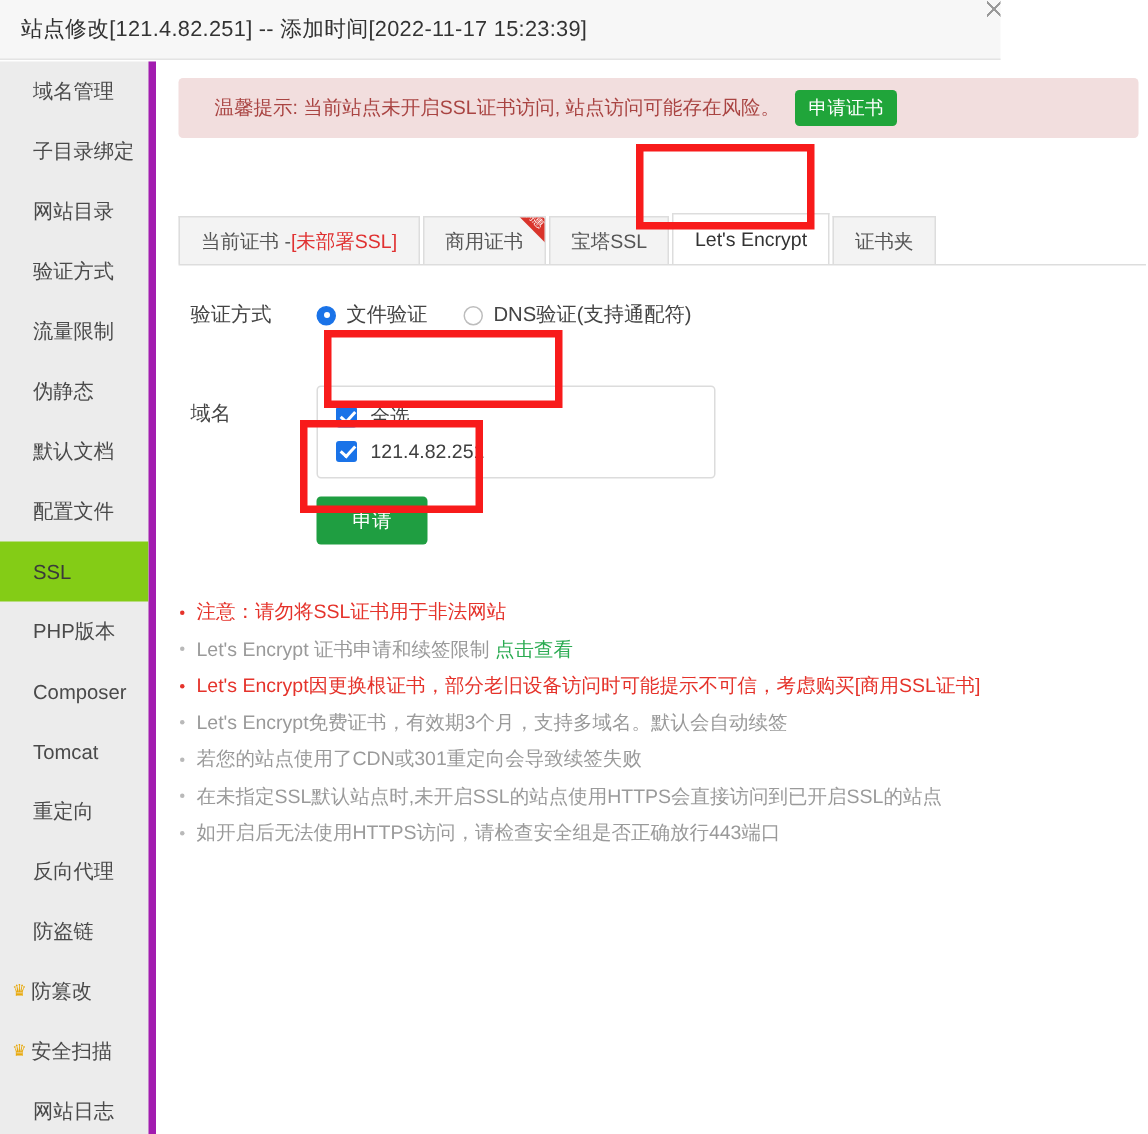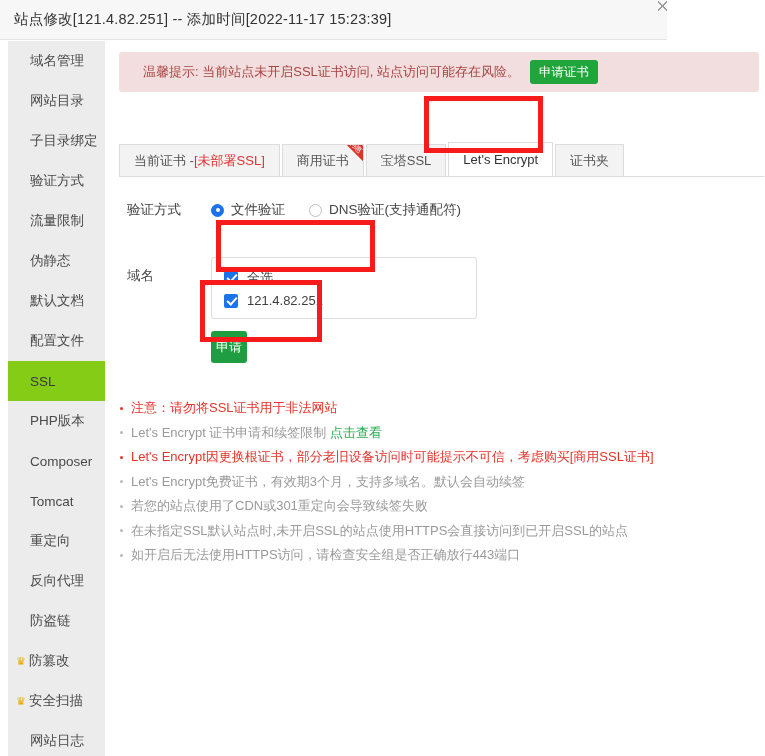--- a/index.html
+++ b/index.html
@@ -38,25 +38,25 @@
     right: 0; top: 0;
     width: 9px; height: 12px;
     background: linear-gradient(135deg, transparent 45%, #8a8a8a 45%, #8a8a8a 55%, transparent 55%),
                 linear-gradient(45deg, transparent 45%, #8a8a8a 45%, #8a8a8a 55%, transparent 55%);
     opacity: .85;
   }
 
   
   .sidebar {
     position: absolute;
-    left: 8px; top: 41px;
+    left: 0; top: 41px;
     width: 104px;
     height: 715px;
     background: #ececec;
-    border-right: 7px solid #a21caf;
+    border-right: 5px solid #a21caf;
     overflow: hidden;
   }
   .side-item {
     height: 40px;
     display: flex;
     align-items: center;
     padding-left: 22px;
     font-size: 13.5px;
     color: #4a4a4a;
     white-space: nowrap;
@@ -254,21 +254,21 @@
   .apply-wrap {
     position: absolute;
     left: 106px; top: 290px;
   }
   .btn-apply {
     background: #1f9e41;
     color: #ffffff;
     border: none;
     border-radius: 3px;
     font-size: 13px;
-    padding: 7px 5px;
+    padding: 7px 24px;
     cursor: pointer;
     white-space: nowrap;
   }
 
   
   .notes {
     position: absolute;
     left: 8px; top: 355px;
     width: 650px;
     margin: 0;
@@ -315,24 +315,24 @@
   <div class="titlebar">
     <span class="titlebar-text">站点修改[121.4.82.251] -- 添加时间[2022-11-17 15:23:39]</span>
     <span class="corner-mark"></span>
   </div>
 
   <div class="sidebar" id="sidebar">
       <div class="side-item">
         <span>域名管理</span>
       </div>
       <div class="side-item">
+        <span>子目录绑定</span>
+      </div>
+      <div class="side-item">
         <span>网站目录</span>
-      </div>
-      <div class="side-item">
-        <span>子目录绑定</span>
       </div>
       <div class="side-item">
         <span>验证方式</span>
       </div>
       <div class="side-item">
         <span>流量限制</span>
       </div>
       <div class="side-item">
         <span>伪静态</span>
       </div>

